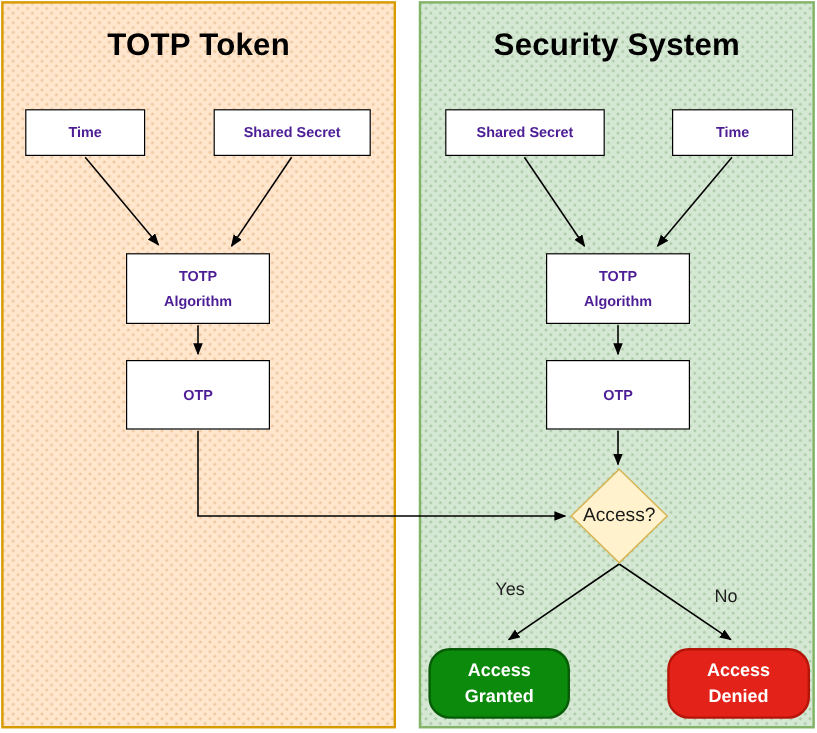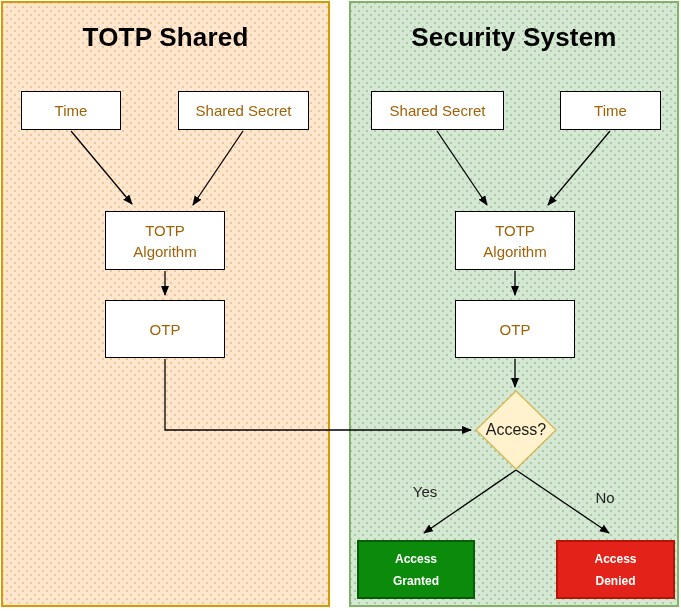--- a/index.html
+++ b/index.html
@@ -43,31 +43,33 @@
   }
   .node{
     position:absolute;
     box-sizing:border-box;
     background:#ffffff;
     border:1.5px solid #000000;
     display:flex;
     align-items:center;
     justify-content:center;
     text-align:center;
-    font-size:15px;
-    color:#a16207;
+    font-size:12px;
+    color:#4c1d95;
     line-height:21px;
     white-space:pre-line;
     z-index:10;
+    font-weight:bold;
   }
   .node.status{
     font-weight:bold;
     color:#ffffff;
-    font-size:12px;
+    font-size:15px;
     line-height:22px;
+    border-radius:18px;
   }
   .node.granted{background:#0b8a0b;border:2px solid #085c08;}
   .node.denied{background:#e32219;border:2px solid #b51508;}
   .edge-label{
     position:absolute;
     font-size:15px;
     color:#1f1f1f;
     text-align:center;
     width:40px;
     z-index:11;
@@ -84,21 +86,21 @@
     z-index:5;
     pointer-events:none;
   }
 </style>
 </head>
 <body>
 
 <div id="canvas">
 
   <div class="panel panel-left">
-    <div class="panel-title">TOTP Shared</div>
+    <div class="panel-title">TOTP Token</div>
   </div>
   <div class="panel panel-right">
     <div class="panel-title">Security System</div>
   </div>
 
   <svg id="edges" width="681" height="611" viewBox="0 0 681 611">
     <defs>
       <marker id="arrow" markerWidth="12" markerHeight="10" refX="9" refY="4" orient="auto" markerUnits="userSpaceOnUse">
         <path d="M0,0 L10,4 L0,8 z" fill="#000000"></path>
       </marker>

